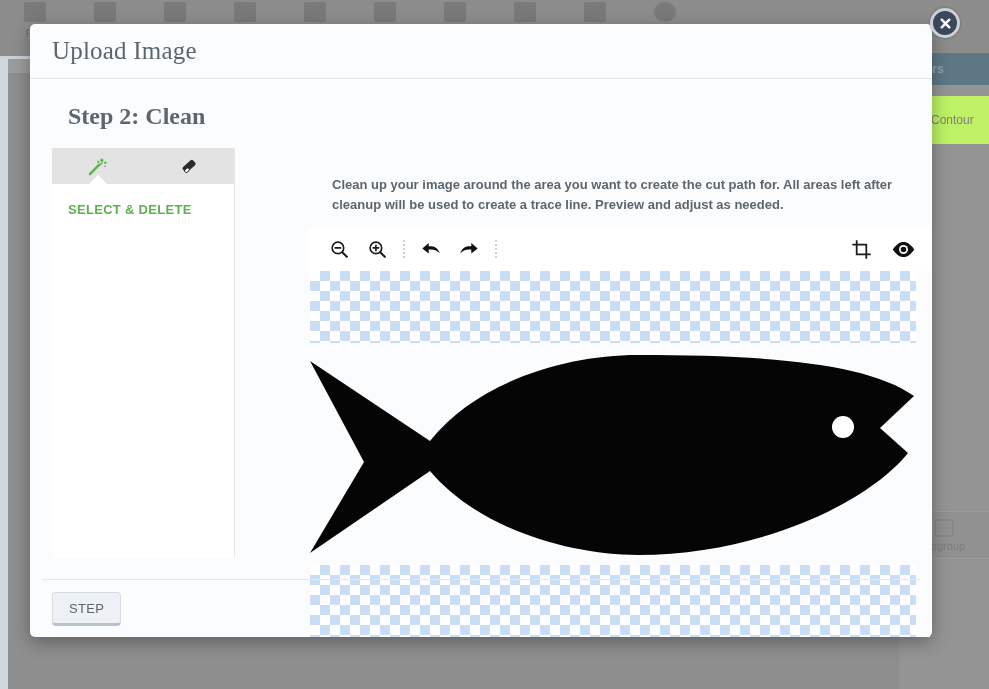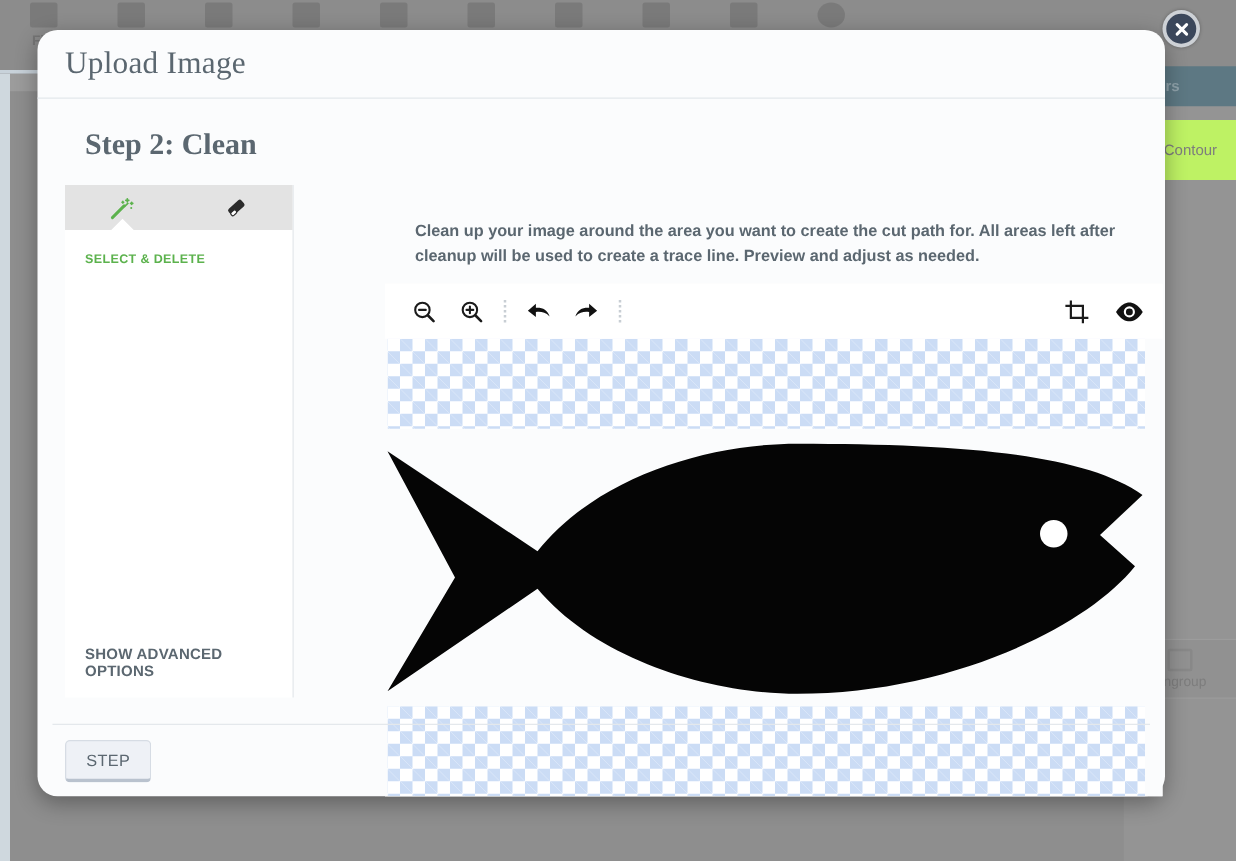--- a/index.html
+++ b/index.html
@@ -69,21 +69,21 @@
     position: absolute; top: 59px; left: 0; width: 8px; bottom: 0;
     background: #cfd8de;
   }
 
   
   #modal {
     position: absolute;
     left: 30px; top: 24px;
     width: 902px; height: 613px;
     background: #fbfcfd;
-    border-radius: 16px;
+    border-radius: 5px;
     box-shadow: 0 5px 18px rgba(0,0,0,.33);
     overflow: visible;
   }
   .modal-header {
     height: 55px;
     border-bottom: 1px solid #e4e8ec;
     display: flex; align-items: center;
     padding: 0 22px;
   }
   .modal-title {
@@ -142,21 +142,21 @@
   .tool-tab svg { display: block; }
   .tab-pointer {
     position: absolute; bottom: 0; left: 37px;
     width: 0; height: 0;
     border-left: 9px solid transparent;
     border-right: 9px solid transparent;
     border-bottom: 9px solid #ffffff;
   }
   .tool-content { padding: 18px 16px 0 16px; }
   .tool-heading {
-    color: #5cb24d; font-size: 10px; font-weight: bold;
+    color: #5cb24d; font-size: 13px; font-weight: bold;
     letter-spacing: .3px; margin-bottom: 10px;
   }
   .tool-desc {
     color: #6b7780; font-size: 13px; line-height: 20px;
   }
   .advanced-link {
     position: absolute; bottom: 14px; left: 16px;
     color: #5b6770; font-size: 12px; font-weight: bold;
     letter-spacing: .2px; cursor: pointer;
   }
@@ -372,21 +372,20 @@
               </g>
             </svg>
           </div>
           <div class="tab-pointer"></div>
         </div>
 
         <div class="tool-content">
           <div class="tool-heading">SELECT &amp; DELETE</div>
         </div>
 
-        <div class="advanced-link">SHOW ADVANCED OPTIONS</div>
       </div>
     </div>
 
     <div class="canvas-wrap">
       <div class="canvas-toolbar">
         <div class="cbtn">
           <svg width="21" height="21" viewBox="0 0 24 24">
             <circle cx="10.2" cy="10.2" r="6.6" fill="none" stroke="#1b1b1b" stroke-width="1.9"></circle>
             <path d="M7.1 10.2 L13.3 10.2" stroke="#1b1b1b" stroke-width="1.9" stroke-linecap="round"></path>
             <path d="M15.1 15.1 L20.4 20.4" stroke="#1b1b1b" stroke-width="2.4" stroke-linecap="round"></path>

